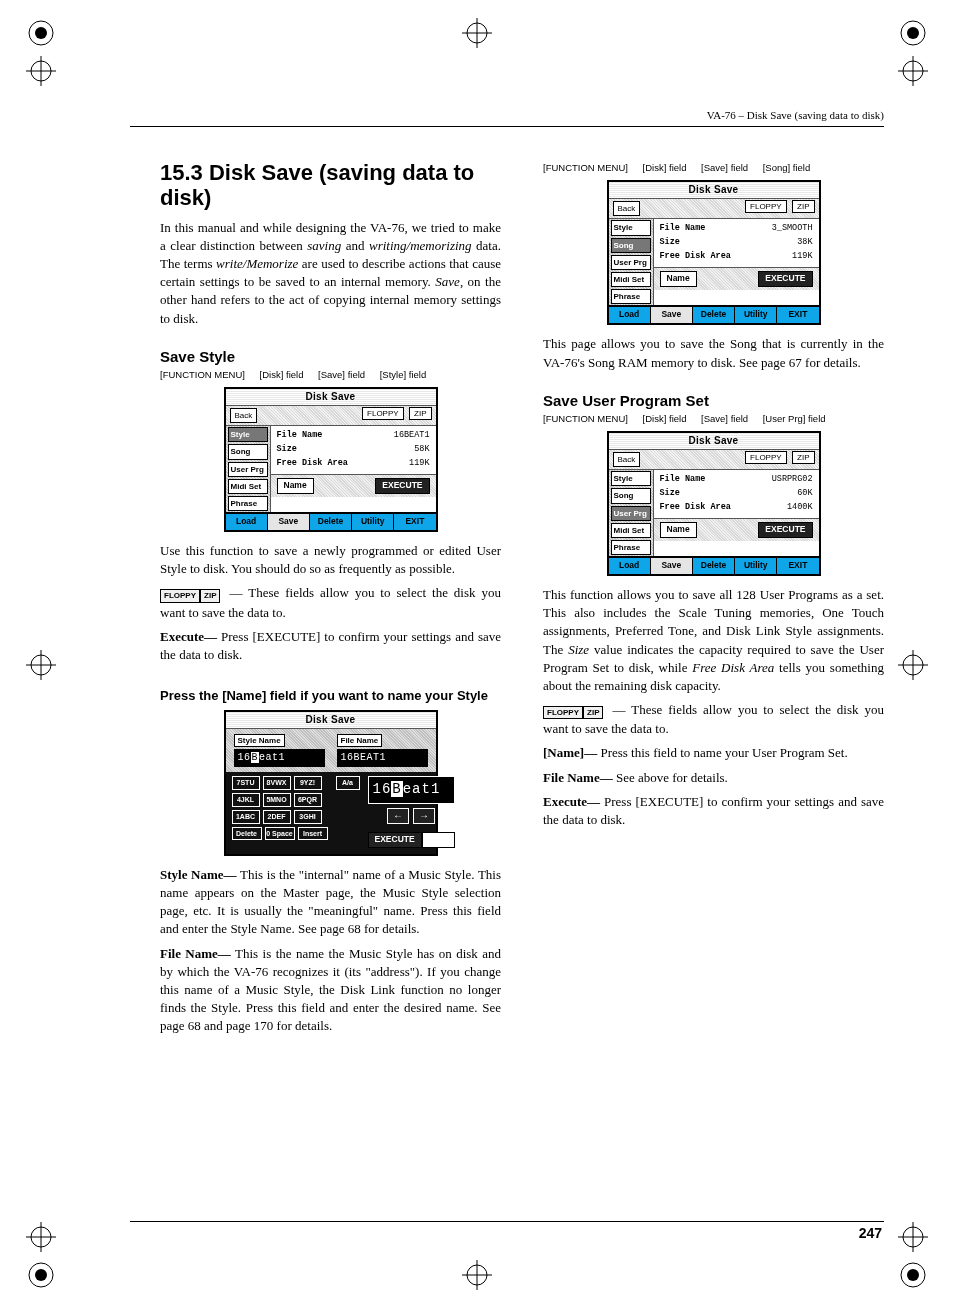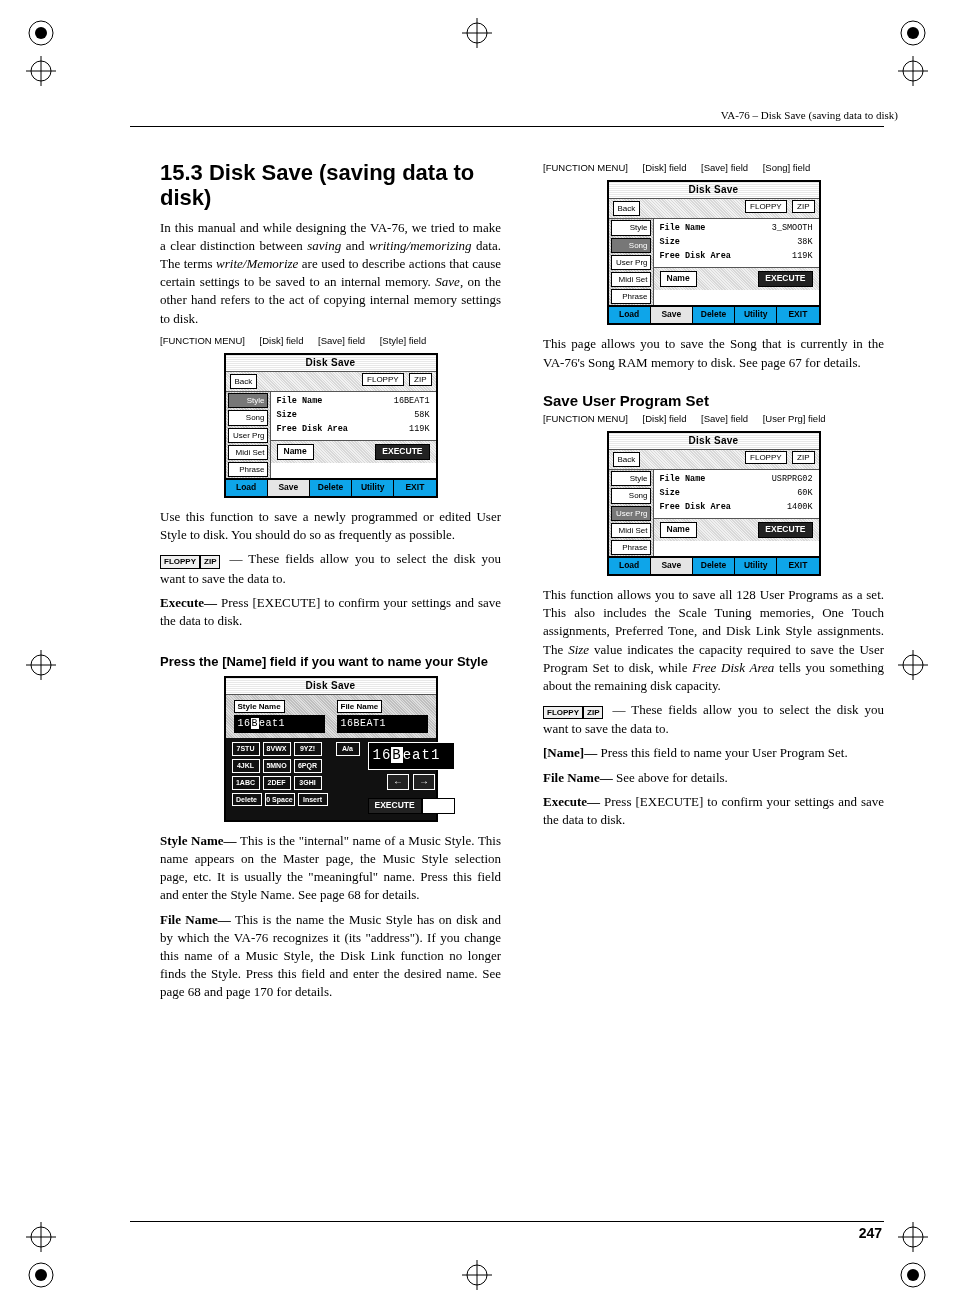--- a/index.html
+++ b/index.html
@@ -33,21 +33,21 @@
   .cross-bl { bottom: 56px; left: 26px; }
   .cross-br { bottom: 56px; right: 26px; }
   .cross-ml { top: 650px; left: 26px; }
   .cross-mr { top: 650px; right: 26px; }
   .cross-tc { top: 18px; left: 462px; }
   .cross-bc { bottom: 18px; left: 462px; }
 
   .header {
     position: absolute;
     top: 108px;
-    right: 56px;
+    right: 70px;
     font-size: 11px;
     text-align: right;
   }
   .header-rule {
     position: absolute;
     top: 126px;
     left: 130px;
     right: 70px;
     border-top: 1px solid #000;
     height: 0;
@@ -135,22 +135,22 @@
     display: flex;
     flex-direction: column;
   }
   .lcd-side .tab {
     border: 1px solid #000;
     background: #fff;
     margin: 1px 2px;
     padding: 1px 2px;
     font-size: 8px;
     font-family: Arial,sans-serif;
-    font-weight: normal;
-    text-align: right;
+    font-weight: bold;
+    text-align: left;
     white-space: nowrap;
   }
   .lcd-side .tab.sel {
     background: #777;
     color:#fff;
   }
   .lcd-main { flex:1; display:flex; flex-direction:column; }
   .lcd-top-icons {
     display:flex; justify-content:space-between; padding:2px 4px;
     border-bottom:1px solid #555;
@@ -291,20 +291,21 @@
 
   <div class="header">VA-76 – Disk Save (saving data to disk)</div>
   <div class="header-rule"></div>
 
   <div class="columns">
 
     <div class="col">
       <h1 class="section-title">15.3 Disk Save (saving data to disk)</h1>
       <p>In this manual and while designing the VA-76, we tried to make a clear distinction between <span class="it">saving</span> and <span class="it">writing/memorizing</span> data. The terms <span class="it">write/Memorize</span> are used to describe actions that cause certain settings to be saved to an internal memory. <span class="it">Save</span>, on the other hand refers to the act of copying internal memory settings to disk.</p>
 
+      <h2 class="sub-title">Save Style</h2>
       <div class="nav-path">
         <span>[FUNCTION MENU]</span>
         <span>[Disk] field</span>
         <span>[Save] field</span>
         <span>[Style] field</span>
       </div>
 
       <div class="lcd">
         <div class="lcd-title">Disk Save</div>
         <div class="lcd-top-icons">

